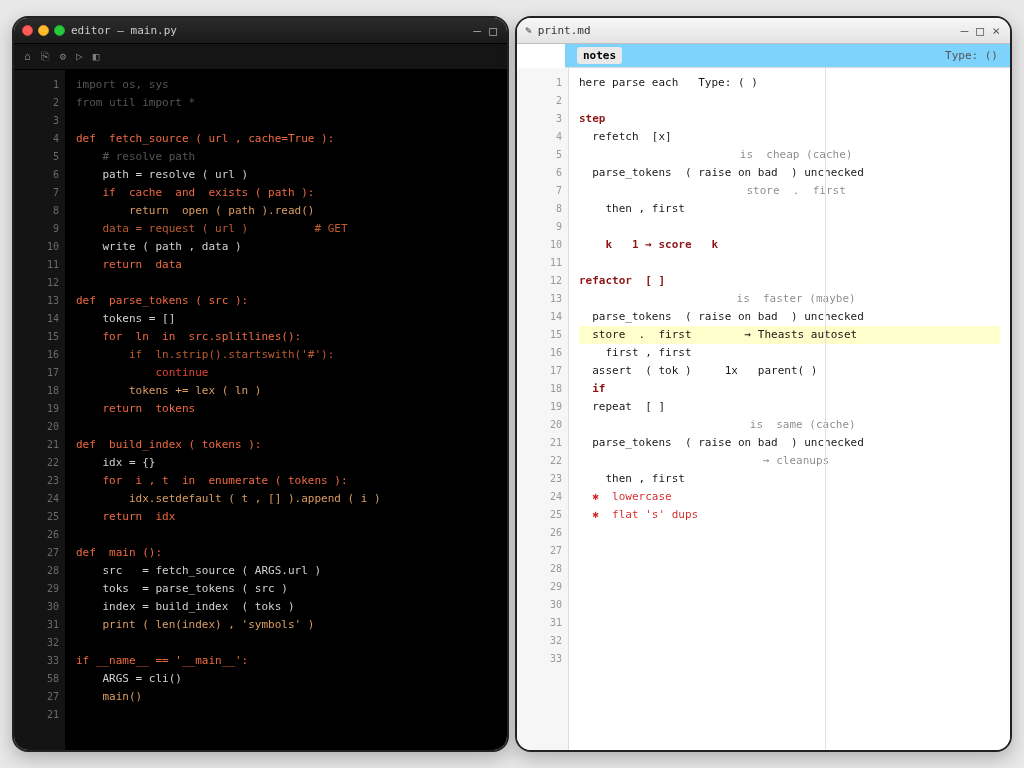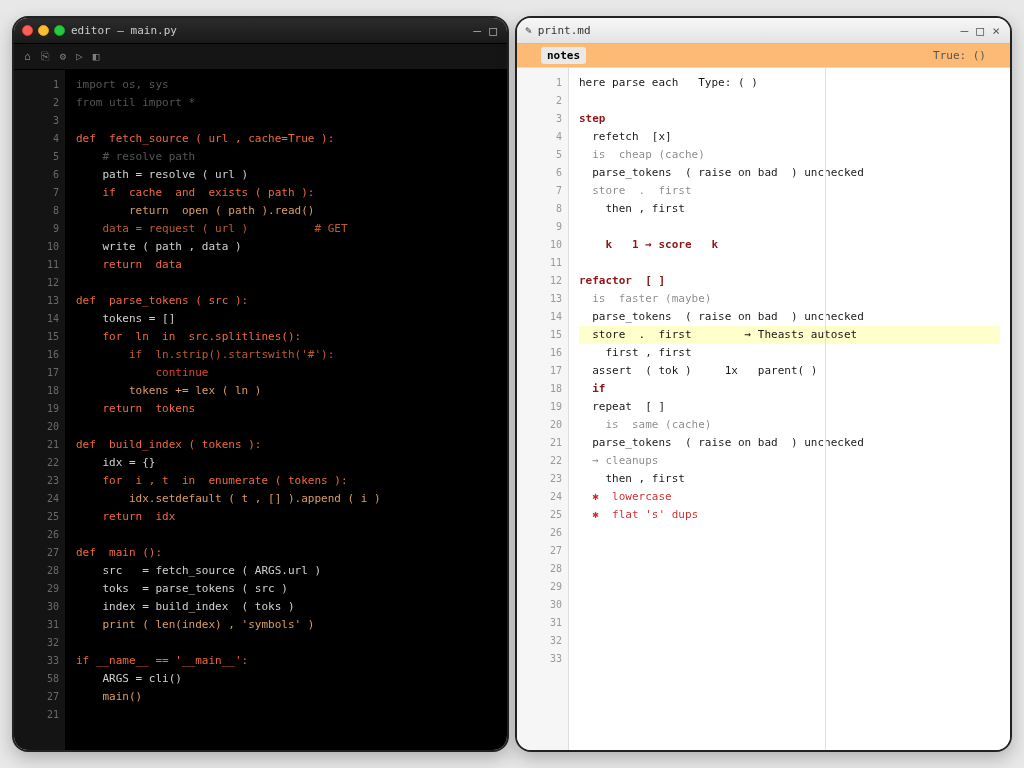--- a/index.html
+++ b/index.html
@@ -65,33 +65,33 @@
   .code.light{background:#fff;color:#222;filter:blur(.35px) contrast(110%);}
   
   .dk-kw{color:#e06c4a;}       
   .dk-fn{color:#d19a66;}       
   .dk-str{color:#b5613a;}      
   .dk-com{color:#5c5c5c;}      
   .dk-var{color:#c7c7c7;}
   .dk-red{color:#d54b3d;}
   
   .lt-kw{color:#8a2020;font-weight:600;}
-  .lt-com{color:#888;}
+  .lt-com{color:#888;text-align:center;}
   .lt-red{color:#c83232;}
   .lt-hl{background:#fff3c4;}
   
   .code.light{position:relative;}
   .code.light::after{
     content:""; position:absolute; top:0; bottom:0;
     left:58%; width:1px; background:#d7d7d7;
   }
   
   .tabrow{
-    height:24px; display:flex; align-items:center; gap:14px; padding:0 24px;
-    font-size:11px; border-bottom:1px solid #ddd; background:#fdba74;
+    height:24px; display:flex; align-items:center; gap:14px; padding:0 12px;
+    font-size:11px; border-bottom:1px solid #ddd; background:#7dd3fc;margin-left:48px;
   }
   .tabrow .tab{padding:2px 6px;border-radius:3px;}
   .tabrow .tab.active{background:#e9e9e9;font-weight:600;}
   .tabrow .type{margin-left:auto;color:#555;}
 </style>
 </head>
 <body>
 
 <div class="desk">
 
@@ -163,21 +163,21 @@
       <span>✎</span>
       <span>print.md</span>
       <div class="winctl">
         <span>—</span>
         <span>□</span>
         <span>×</span>
       </div>
     </div>
     <div class="tabrow">
       <span class="tab active">notes</span>
-      <span class="type">True: ()</span>
+      <span class="type">Type: ()</span>
     </div>
     <div class="editor">
       <div class="gutter light" id="rg">
           <div>1</div>
           <div>2</div>
           <div>3</div>
           <div>4</div>
           <div>5</div>
           <div>6</div>
           <div>7</div>

